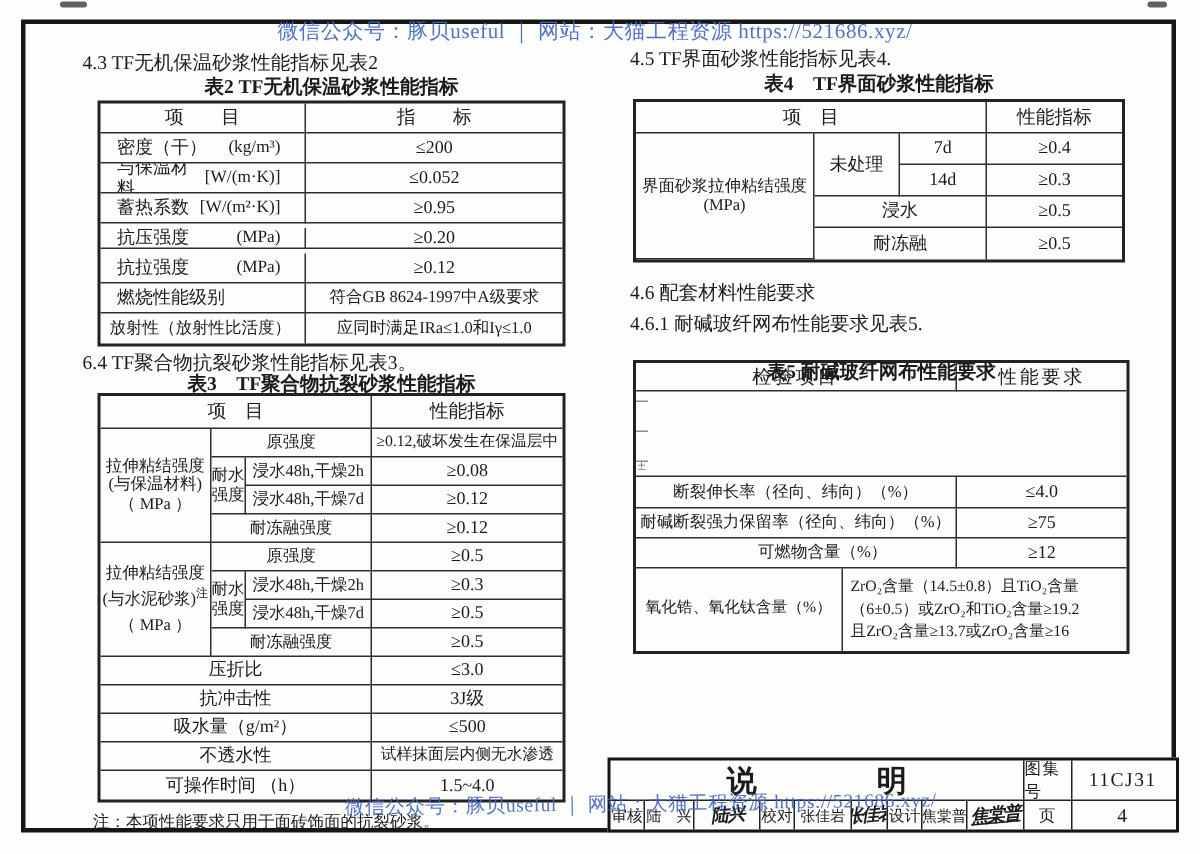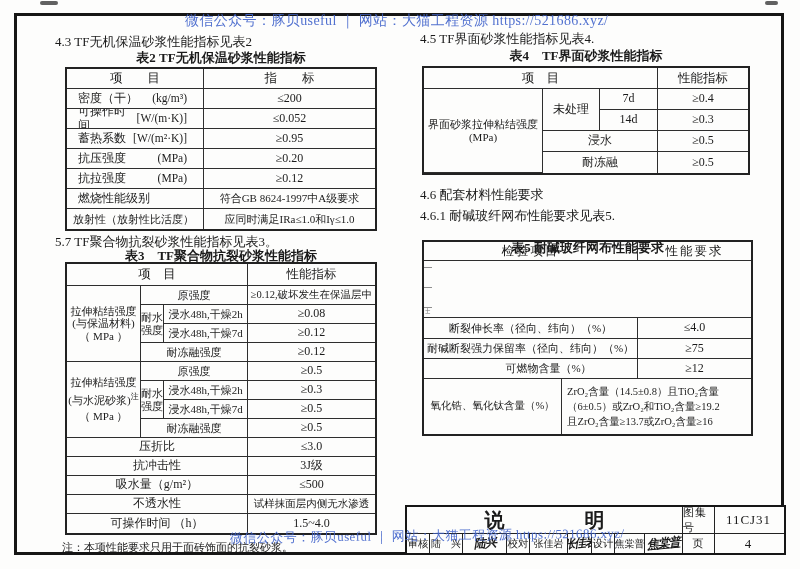--- a/index.html
+++ b/index.html
@@ -75,33 +75,33 @@
     </div>
     <div class="tr" style="height:20px;">
       <div class="c lab" style="width:137px;">
           <span>密度（干）</span>
           <span class="unit">(kg/m³)</span>
         </div>
       <div class="c nr" style="width:171px;">≤200</div>
     </div>
     <div class="tr" style="height:20px;">
       <div class="c lab" style="width:137px;">
-          <span>可操作时间</span>
+          <span>与保温材料</span>
           <span class="unit">[W/(m·K)]</span>
         </div>
       <div class="c nr" style="width:171px;">≤0.052</div>
     </div>
     <div class="tr" style="height:20px;">
       <div class="c lab" style="width:137px;">
           <span>蓄热系数</span>
           <span class="unit">[W/(m²·K)]</span>
         </div>
       <div class="c nr" style="width:171px;">≥0.95</div>
     </div>
-    <div class="tr" style="height:20px;">
+    <div class="tr" style="height:20px;align-items:center;">
       <div class="c lab" style="width:137px;">
           <span>抗压强度</span>
           <span class="unit">(MPa)</span>
         </div>
       <div class="c nr" style="width:171px;">≥0.20</div>
     </div>
     <div class="tr" style="height:20px;">
       <div class="c lab" style="width:137px;">
           <span>抗拉强度</span>
           <span class="unit">(MPa)</span>
@@ -115,21 +115,21 @@
       <div class="c nr sm" style="width:171px;">符合GB 8624-1997中A级要求</div>
     </div>
     <div class="tr" style="height:20px;">
       <div class="c lab tight nb" style="width:137px;">
           <span>放射性（放射性比活度）</span>
         </div>
       <div class="c nr nb sm" style="width:171px;">应同时满足IRa≤1.0和Iγ≤1.0</div>
     </div>
   </div>
 
-  <div class="h" style="left:55px;top:233px;">5.7 TF聚合物抗裂砂浆性能指标见表3。</div>
+  <div class="h" style="left:55px;top:233px;">6.4 TF聚合物抗裂砂浆性能指标见表3。</div>
   <div class="cap" style="left:65px;top:247px;width:312px;">表3　TF聚合物抗裂砂浆性能指标</div>
 
   <div class="tbl" style="left:65px;top:262px;width:312px;">
     <div class="tr" style="height:22px;">
       <div class="c hd" style="width:181px;">项　目</div>
       <div class="c hd nr" style="width:127px;">性能指标</div>
     </div>
 
     <div class="tr" style="height:76px;">
       <div class="c pre sm" style="width:74px;">拉伸粘结强度

